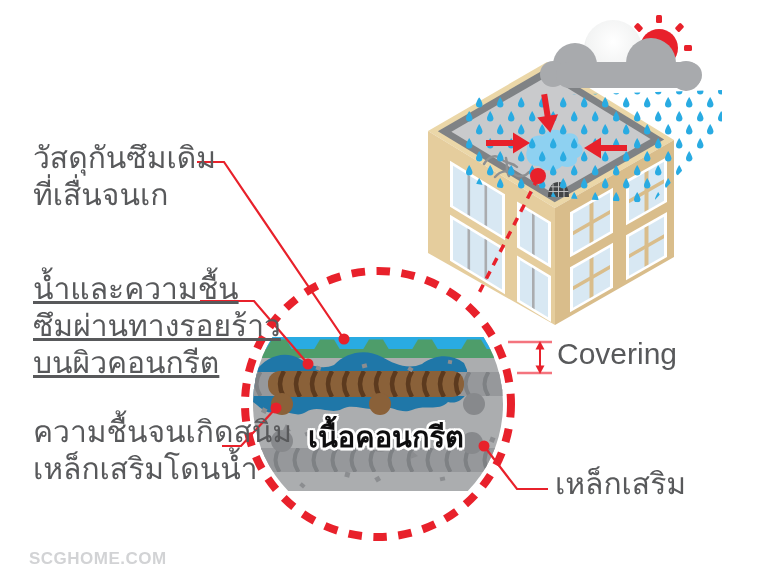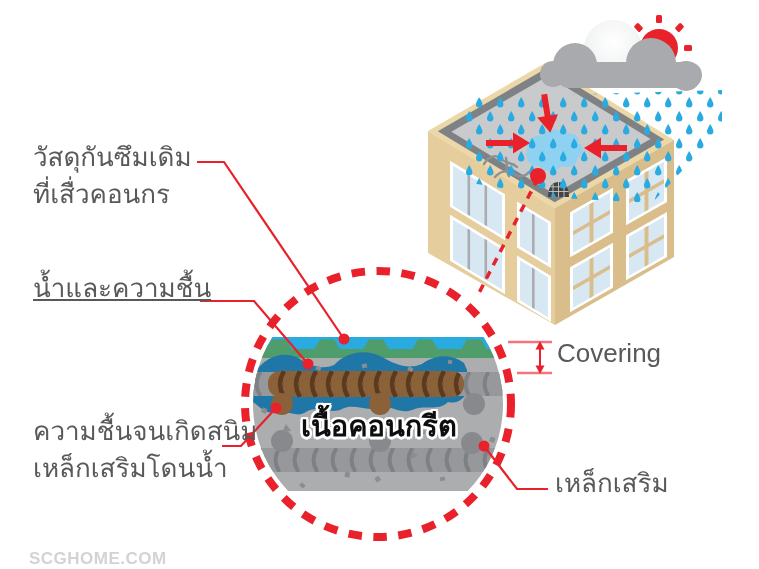--- a/index.html
+++ b/index.html
@@ -1,27 +1,27 @@
 <!DOCTYPE html>
 <html style="--red: #e8212b; --label_text: #58595b; --water_blue: #29abe2; --seep_blue: #1f77a8; --membrane_green: #4e9d6a; --concrete_gray: #abadaf; --band_gray: #96989b; --band_stripe: #7e8184; --aggregate_gray: #87898c; --speck_gray: #8b8d90; --rust_brown: #8a6139; --rust_stripe: #5c3a1e; --wall_light: #e5cd9d; --wall_dark: #d9bd8b; --roof_tan: #ebd7a8; --parapet_gray: #7f8285; --roof_gray: #c9cacc; --window_glass: #d8e8f3; --window_mullion: #aaacaf; --puddle_blue: #8ed1f1; --cloud_gray: #a8aaad; --crack_gray: #8e9092; --dim_pink: #f4747e; --watermark_gray: #d2d3d5;"><head>
 <meta charset="utf-8">
 <style>
   html,body{margin:0;padding:0;background:#fff;}
   #stage{position:relative;width:759px;height:569px;overflow:hidden;background:#fff;
          font-family:"Liberation Sans","DejaVu Sans",sans-serif;}
   #art{position:absolute;left:0;top:0;}
-  .label{position:absolute;font-size:26px;line-height:37px;color:var(--label_text);
+  .label{position:absolute;font-size:30px;line-height:37px;color:var(--label_text);
          white-space:nowrap;letter-spacing:0;}
   .label div{white-space:nowrap;}
   #label-membrane{left:33px;top:139px;}
   #label-seepage{left:33px;top:270px;text-decoration:underline;}
   #label-rusted{left:33px;top:413px;}
   #label-covering{left:557px;top:335px;}
   #label-rebar{left:555px;top:465px;}
-  #label-concrete-body{left:301px;top:408px;width:170px;
+  #label-concrete-body{left:301px;top:419px;width:170px;text-align:center;
       font-size:29px;font-weight:bold;color:#0e0e0f;
       text-shadow:-2px -2px 0 #fff,2px -2px 0 #fff,-2px 2px 0 #fff,2px 2px 0 #fff,
                   0 -2.5px 0 #fff,0 2.5px 0 #fff,-2.5px 0 0 #fff,2.5px 0 0 #fff;}
   #watermark{position:absolute;left:29px;top:531px;font-size:17px;font-weight:bold;
       letter-spacing:.5px;color:var(--watermark_gray);margin-top:18px;}
 </style>
 </head>
 <body>
 
 <div id="stage">
@@ -246,25 +246,27 @@
       <line x1="508" y1="342" x2="552" y2="342" stroke="var(--dim_pink)" stroke-width="2.5"></line>
       <line x1="517" y1="373" x2="552" y2="373" stroke="var(--dim_pink)" stroke-width="2.5"></line>
       <line x1="540" y1="347" x2="540" y2="368" stroke="var(--red)" stroke-width="2"></line>
       <path d="M540,341 L535.5,349.5 L544.5,349.5 Z" fill="var(--red)"></path>
       <path d="M540,374 L535.5,365.5 L544.5,365.5 Z" fill="var(--red)"></path>
     </g>
   </svg>
 
   <div class="label" id="label-membrane">
     <div>วัสดุกันซึมเดิม</div>
-    <div>ที่เสื่วคอนกร</div>
+    <div>ที่เสื่นจนเก</div>
   </div>
 
   <div class="label" id="label-seepage">
     <div>น้ำและความชื้น</div>
+    <div>ซึมผ่านทางรอยร้าว</div>
+    <div>บนผิวคอนกรีต</div>
   </div>
 
   <div class="label" id="label-rusted">
     <div>ความชื้นจนเกิดสนิม</div>
     <div>เหล็กเสริมโดนน้ำ</div>
   </div>
 
   <div class="label" id="label-covering">
     <div>Covering</div>
   </div>

